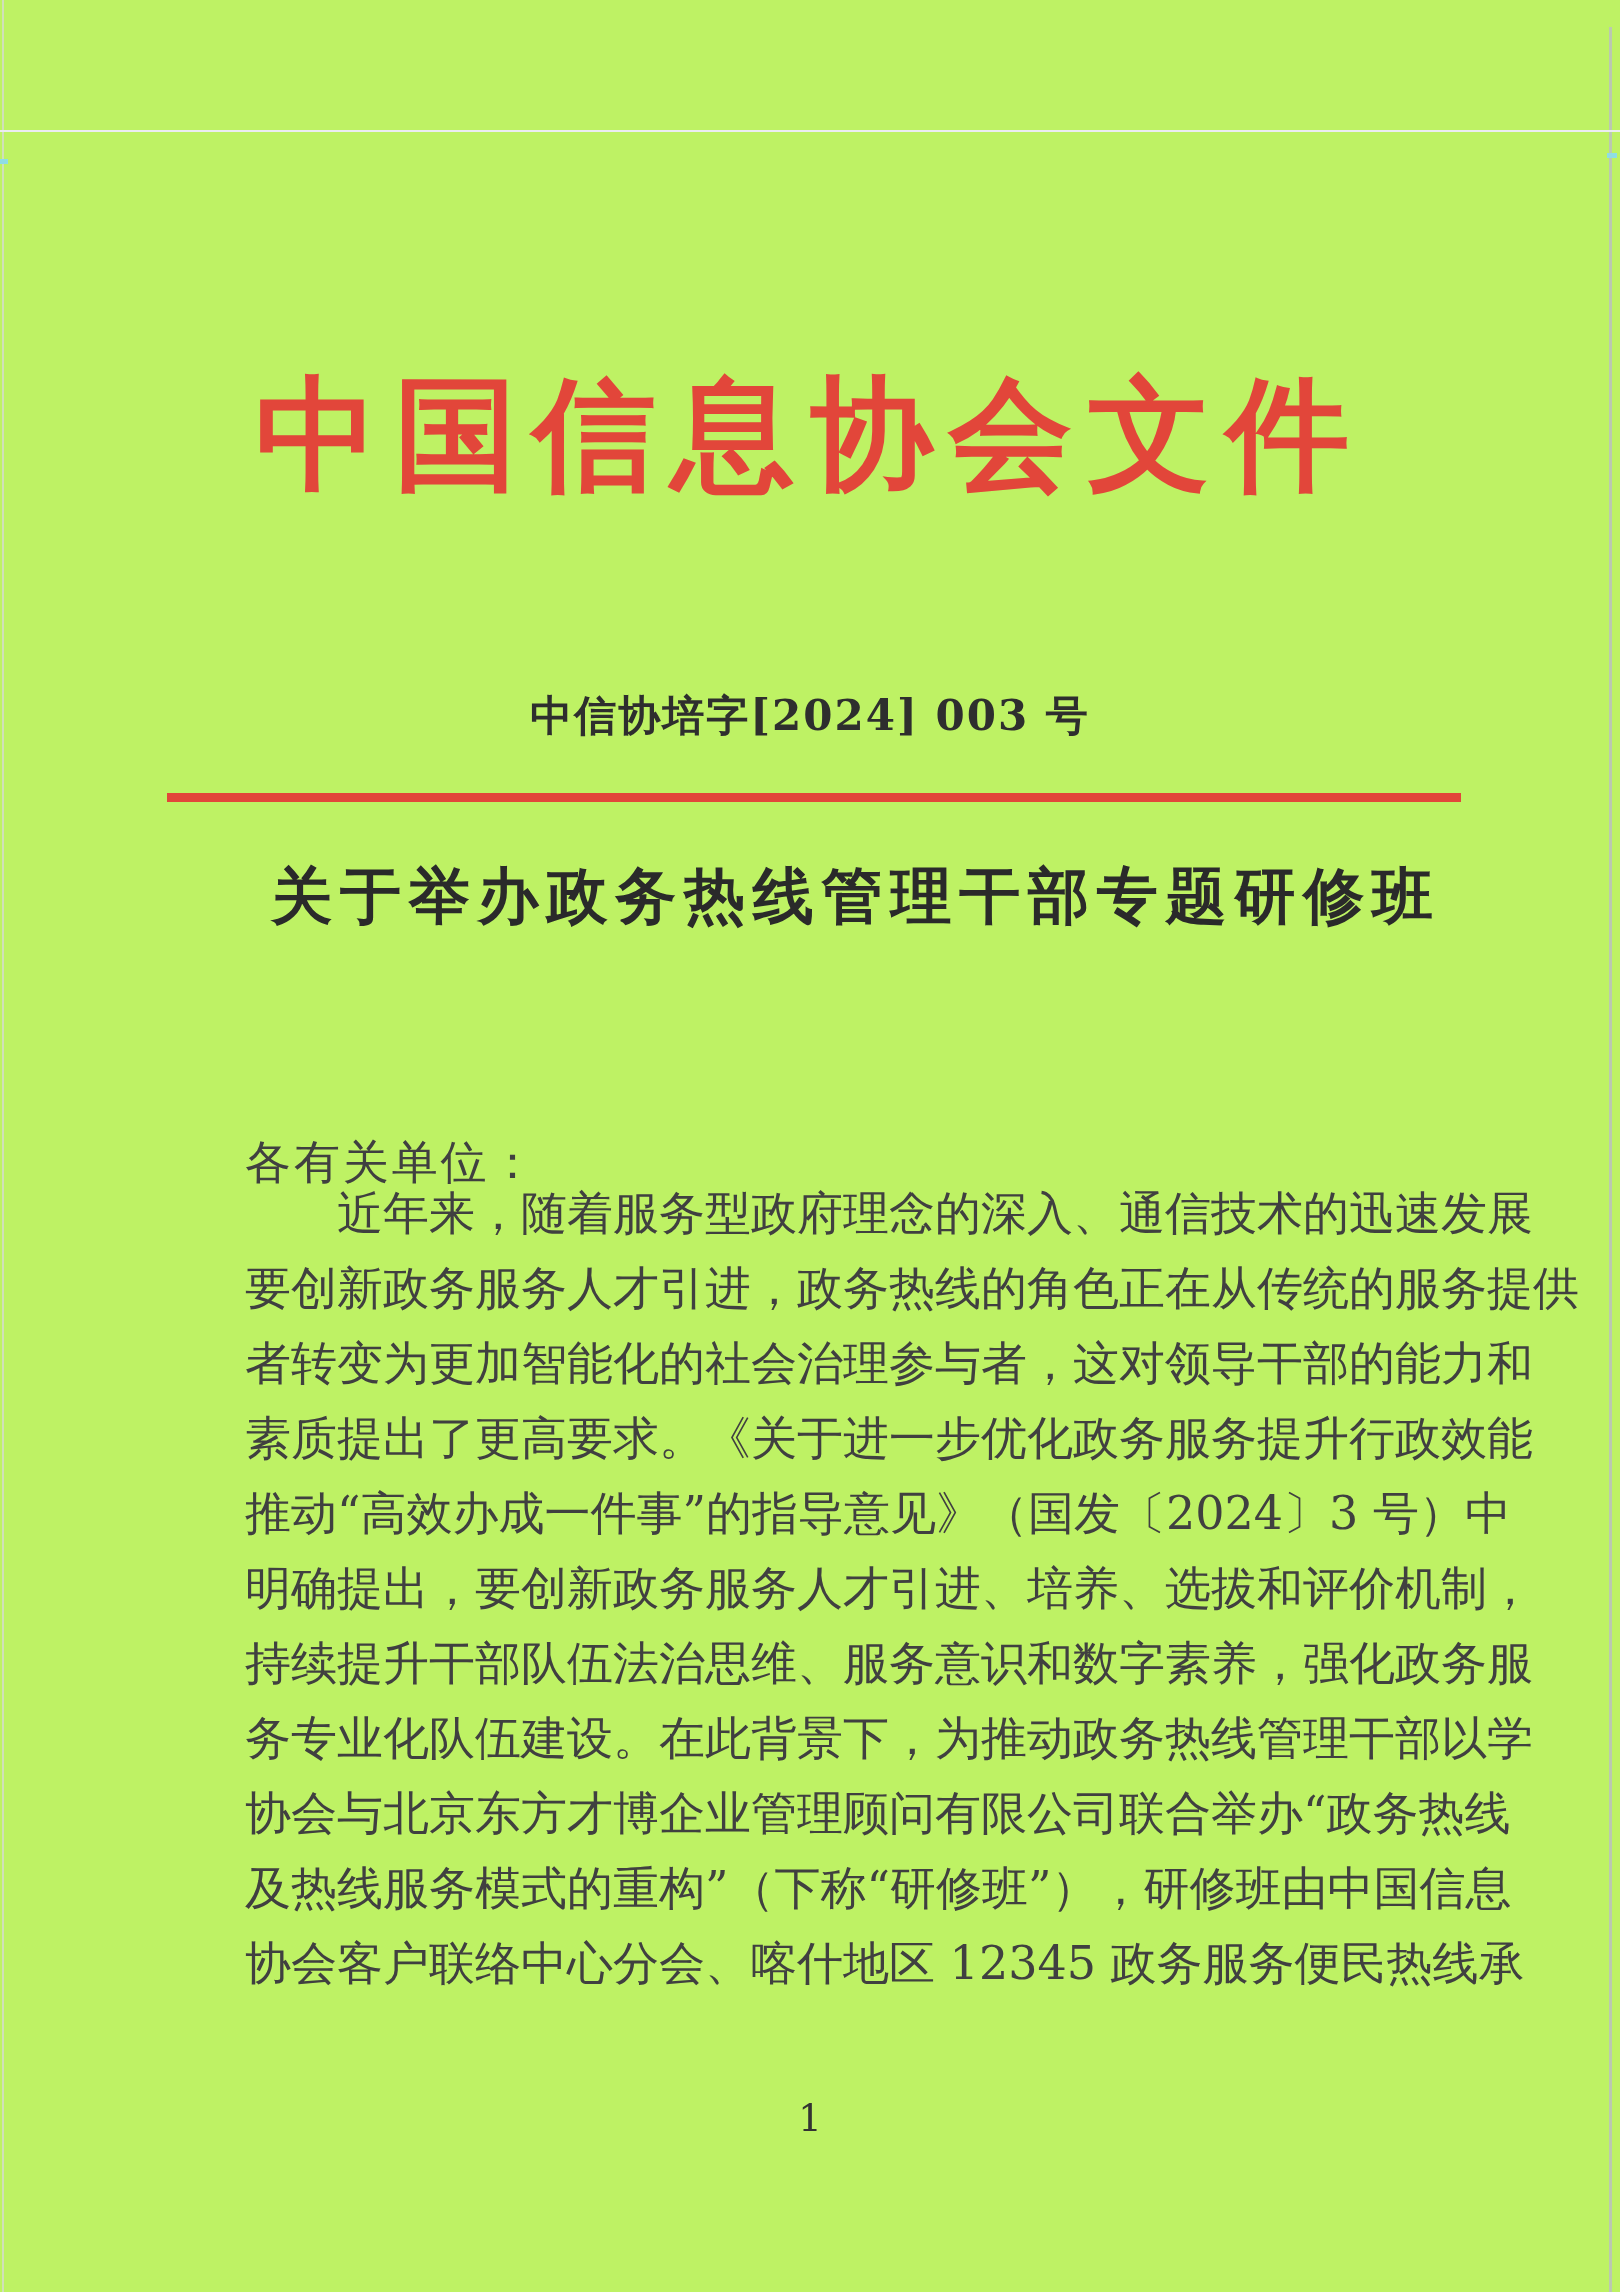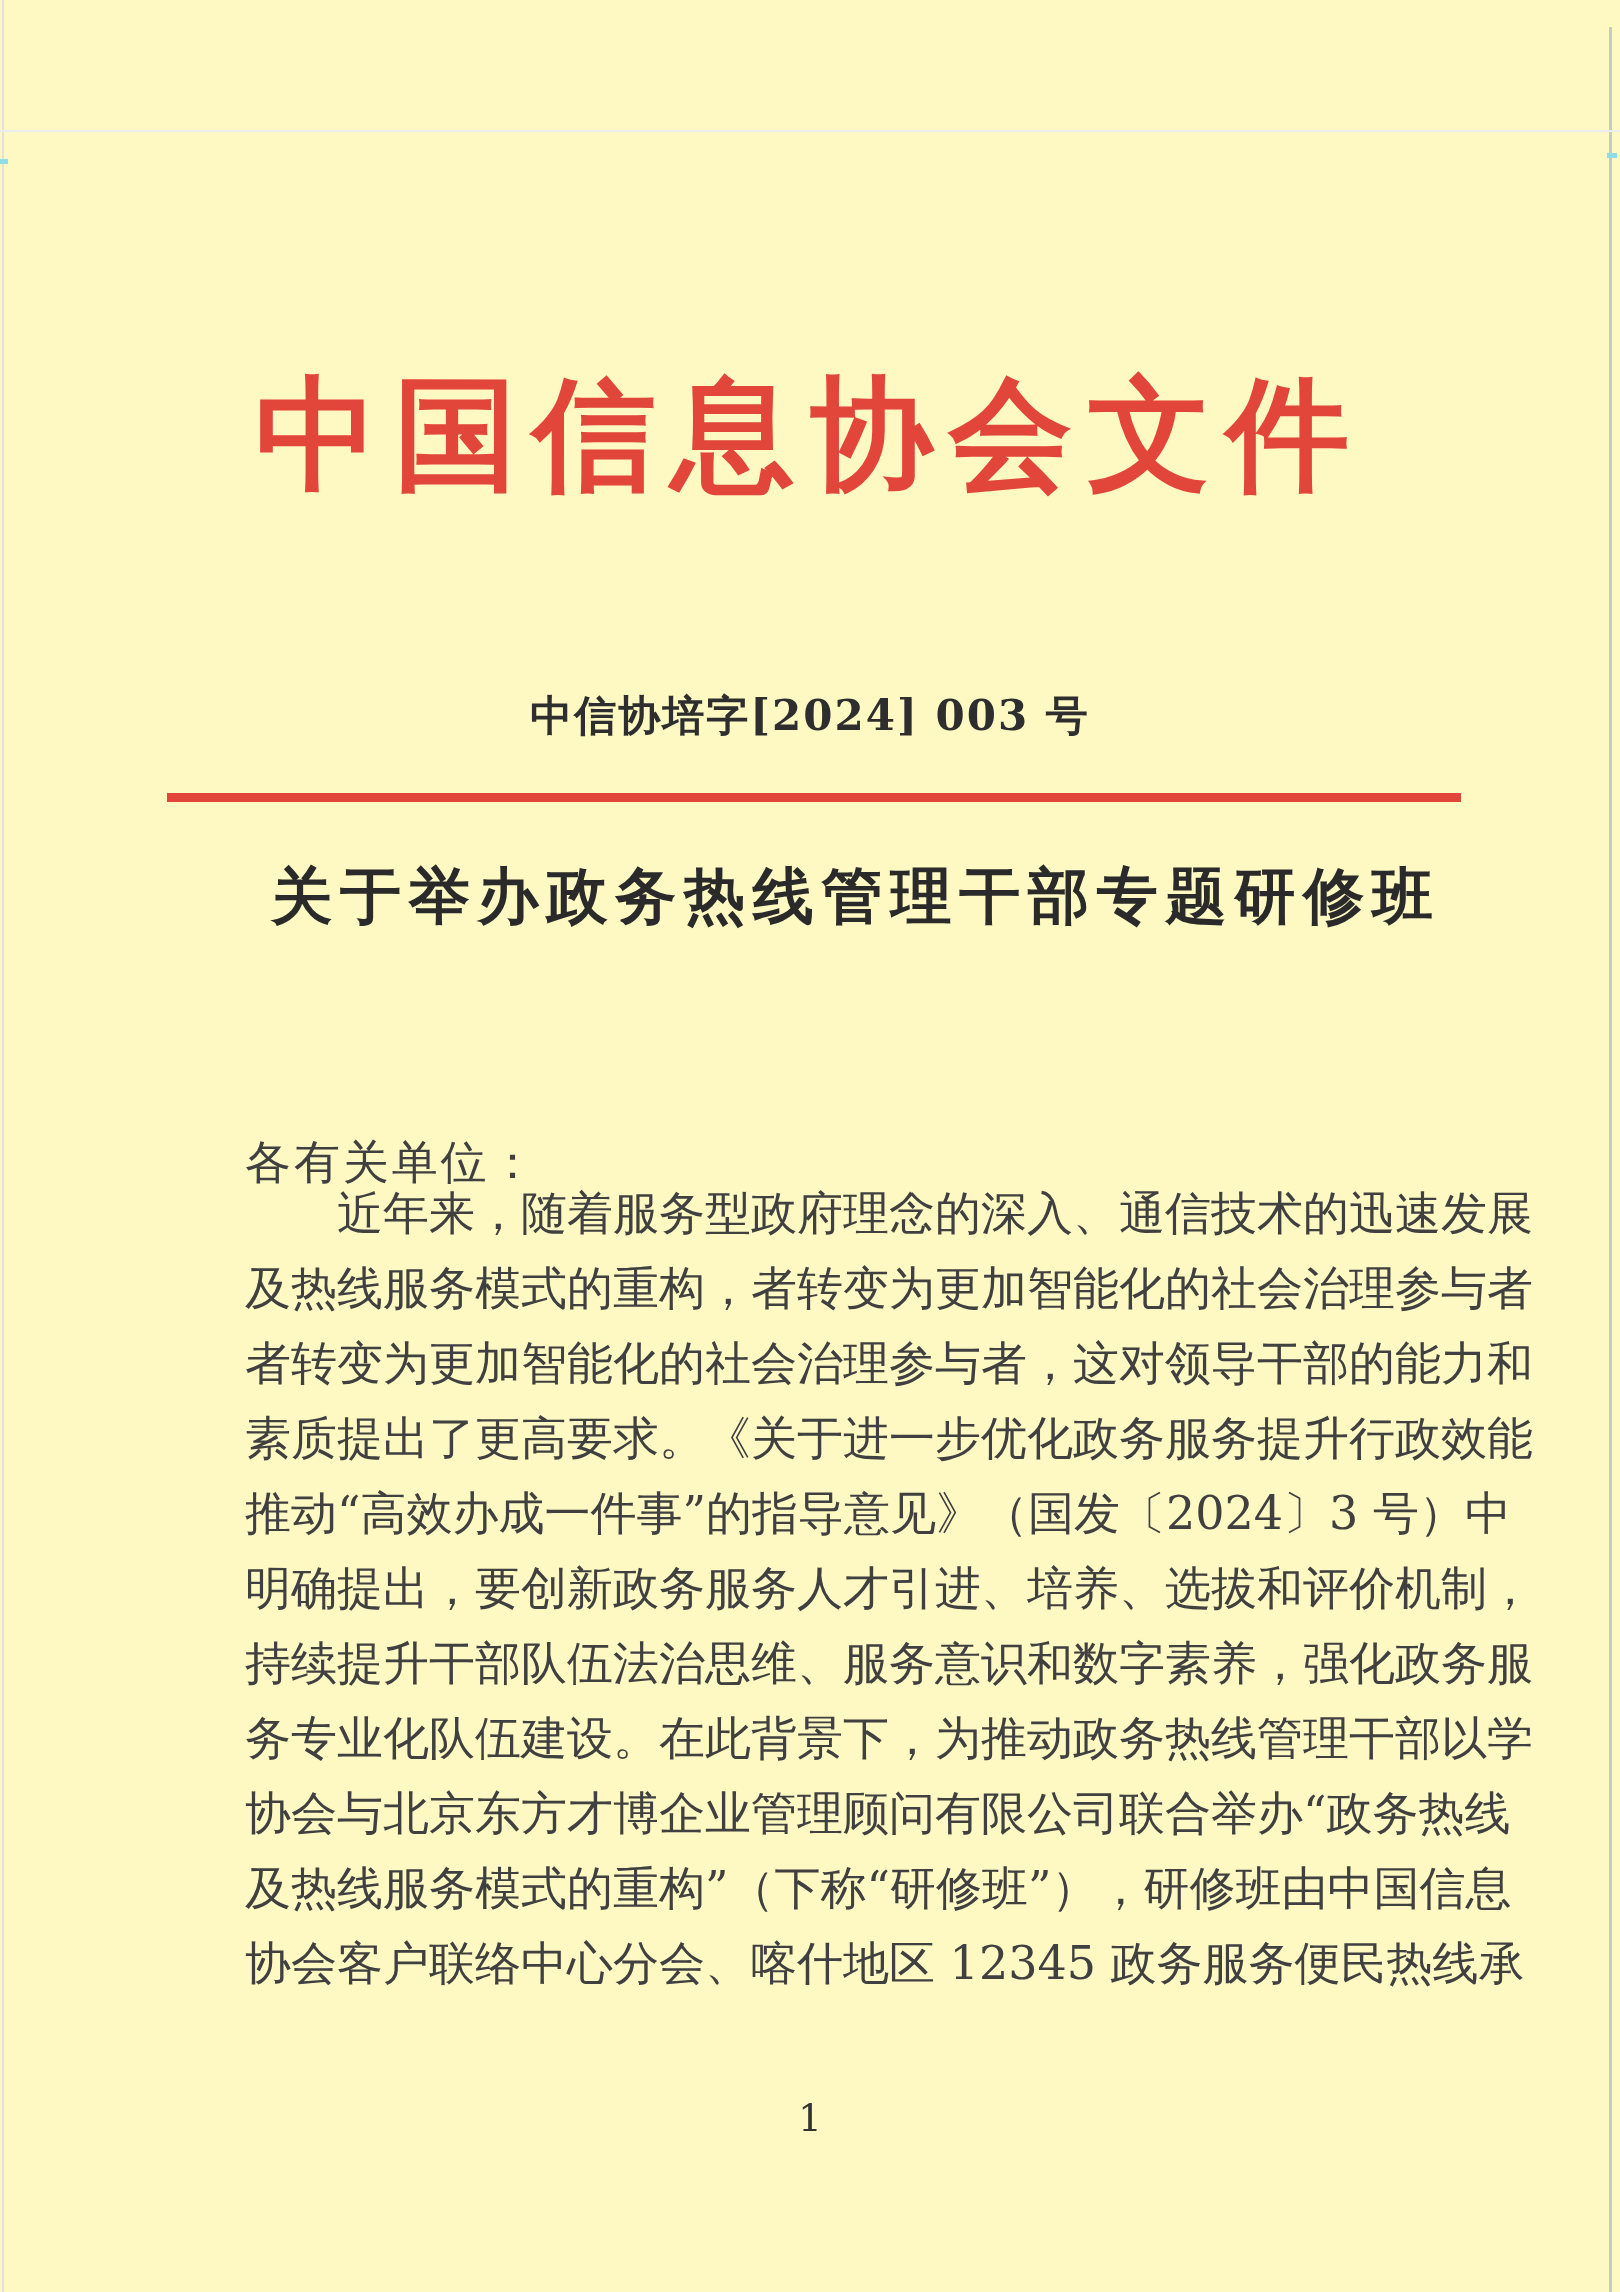--- a/index.html
+++ b/index.html
@@ -4,21 +4,21 @@
 <style>
   html, body { margin:0; padding:0; }
   body {
     width:1620px; height:2293px;
     background:#eef0f2;
     font-family:"DejaVu Serif","Liberation Serif",serif;
   }
   .page {
     position:relative;
     width:1620px; height:2293px;
-    background:#fef9c3;
+    background:#bef264;
     overflow:hidden;
   }
   
   .edge-line-left {
     position:absolute; left:2px; top:0; width:2px; height:2293px;
     background:#d7d8dd; opacity:.7;
   }
   .edge-line-right {
     position:absolute; left:1609px; top:27.4px; width:2.9px; height:2265px;
     background:#babdc4; opacity:.8;
@@ -110,21 +110,21 @@
   <div class="red-rule"></div>
 
   <div class="subject-title">
     <div>关于举办政务热线管理干部专题研修班</div>
   </div>
 
   <div class="salutation">各有关单位：</div>
 
   <div class="body-paragraph">
       <div class="body-line">近年来，随着服务型政府理念的深入、通信技术的迅速发展</div>
-      <div class="body-line">及热线服务模式的重构，者转变为更加智能化的社会治理参与者</div>
+      <div class="body-line">要创新政务服务人才引进，政务热线的角色正在从传统的服务提供</div>
       <div class="body-line">者转变为更加智能化的社会治理参与者，这对领导干部的能力和</div>
       <div class="body-line">素质提出了更高要求。《关于进一步优化政务服务提升行政效能</div>
       <div class="body-line">推动“高效办成一件事”的指导意见》（国发〔2024〕3 号）中</div>
       <div class="body-line">明确提出，要创新政务服务人才引进、培养、选拔和评价机制，</div>
       <div class="body-line">持续提升干部队伍法治思维、服务意识和数字素养，强化政务服</div>
       <div class="body-line">务专业化队伍建设。在此背景下，为推动政务热线管理干部以学</div>
       <div class="body-line">协会与北京东方才博企业管理顾问有限公司联合举办“政务热线</div>
       <div class="body-line">及热线服务模式的重构”（下称“研修班”），研修班由中国信息</div>
       <div class="body-line">协会客户联络中心分会、喀什地区 12345 政务服务便民热线承</div>
     </div>

